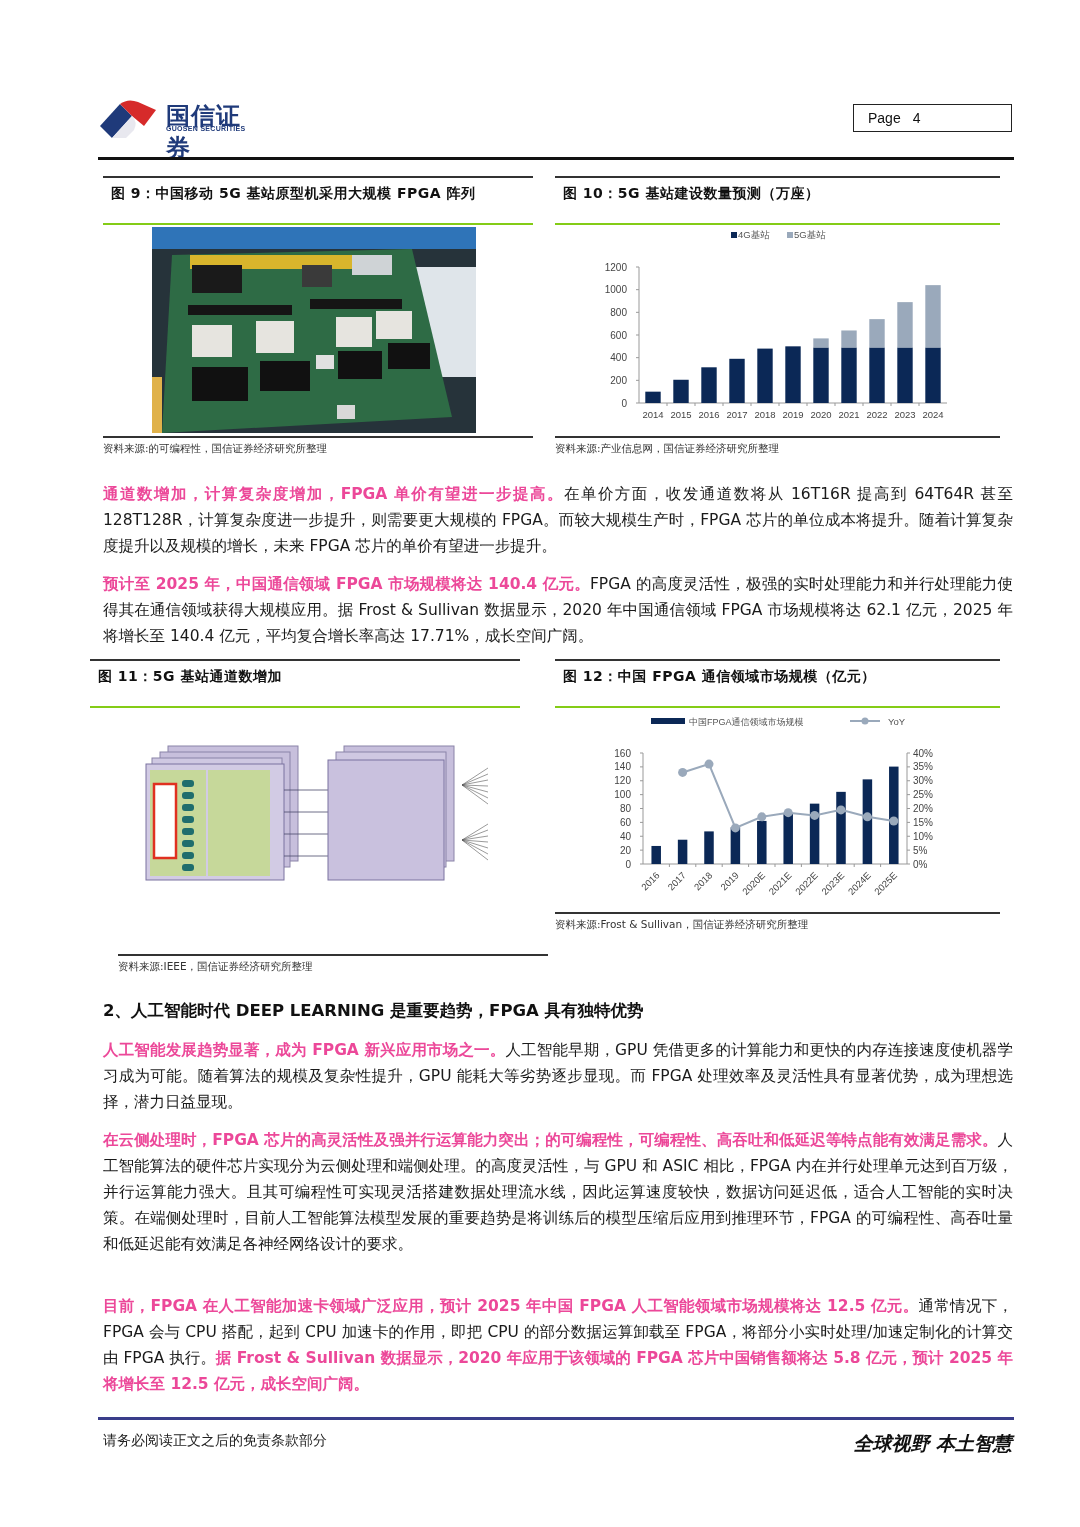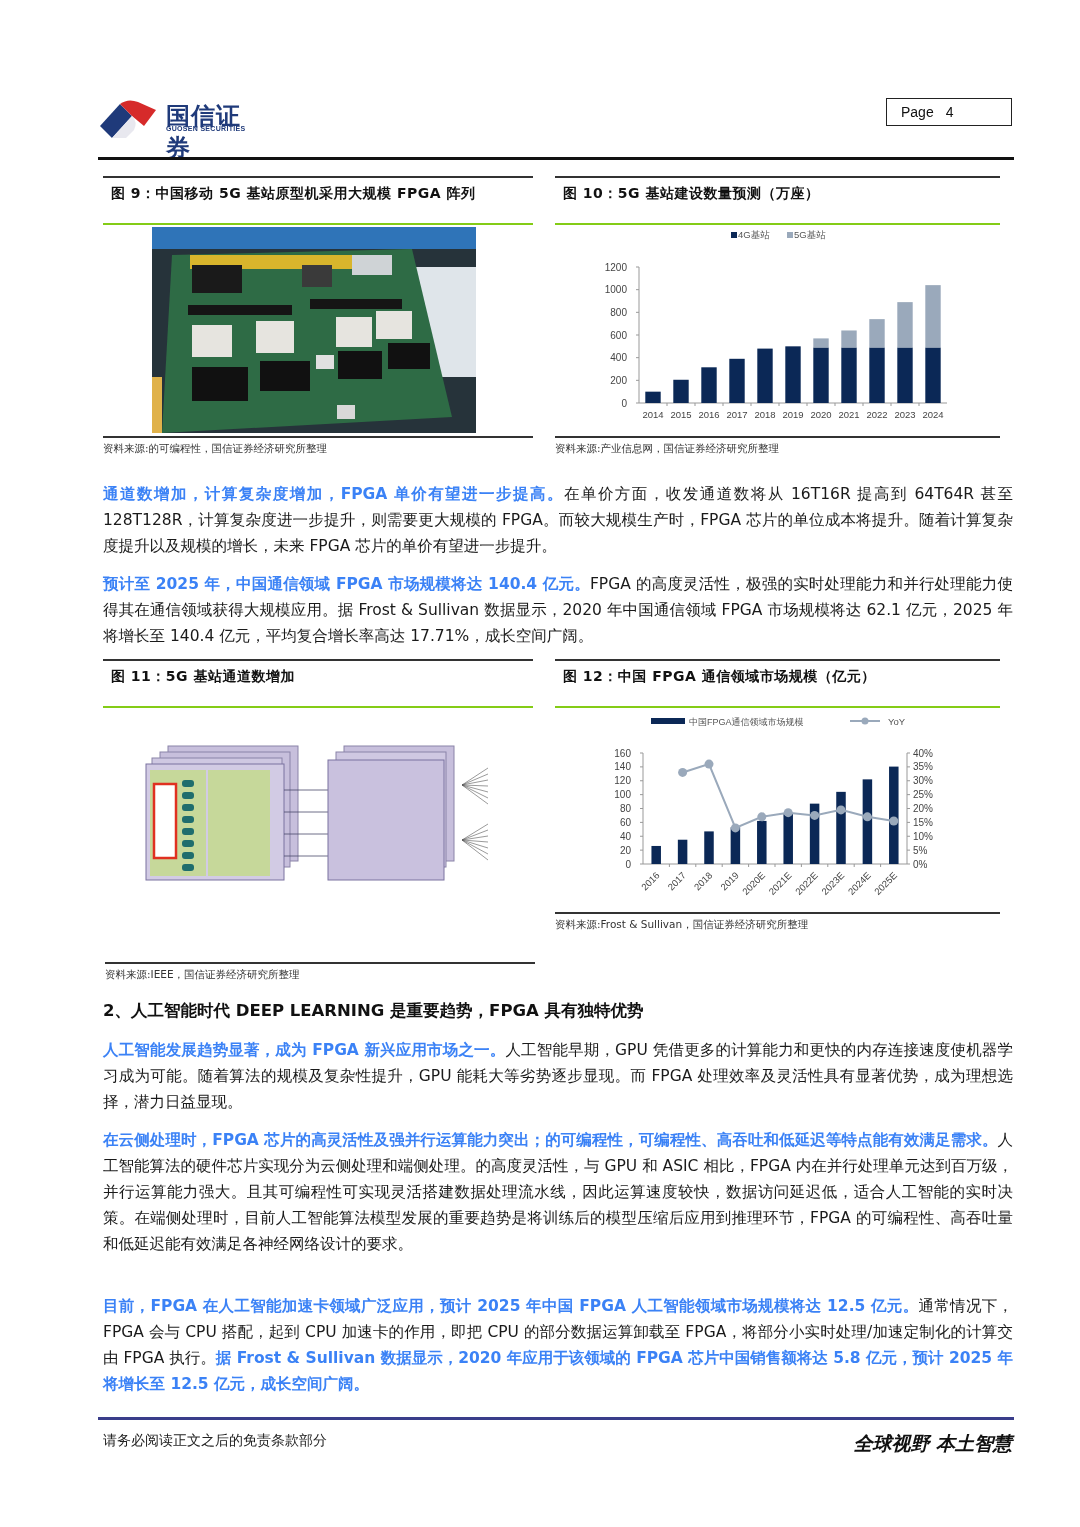--- a/index.html
+++ b/index.html
@@ -4,34 +4,34 @@
 <style>
   * { box-sizing: border-box; margin: 0; padding: 0; }
   html, body { width: 1080px; height: 1527px; background: #ffffff; }
   body { position: relative; font-family: "DejaVu Sans", "Liberation Sans", sans-serif; color: #111; overflow: hidden; }
 
   .header { position: absolute; left: 98px; top: 96px; width: 916px; height: 62px; }
   .logo { position: absolute; left: 0; top: 0; width: 160px; height: 46px; }
   .logo svg { position: absolute; left: 0; top: 0; }
   .logo-cn { position: absolute; left: 68px; top: 4px; font-size: 24px; font-weight: bold; color: #1f3a7a; letter-spacing: 1px; }
   .logo-en { position: absolute; left: 68px; top: 29px; font-size: 7px; font-weight: bold; color: #1f3a7a; letter-spacing: 0.3px; font-family: "Liberation Sans", sans-serif; }
-  .page-box { position: absolute; right: 2px; top: 2px; width: 126px; height: 28px; border: 1.5px solid #222; font-family: "Liberation Sans", sans-serif; font-size: 14px; padding: 5px 0 0 14px; }
+  .page-box { position: absolute; right: 2px; top: 8px; width: 159px; height: 28px; border: 1.5px solid #222; font-family: "Liberation Sans", sans-serif; font-size: 14px; padding: 5px 0 0 14px; }
   .page-box span { margin-right: 12px; }
   .header-rule { position: absolute; left: 98px; top: 157px; width: 916px; height: 3px; background: #111; }
 
   .fig-title { position: absolute; height: 49px; border-top: 2px solid #333; border-bottom: 2px solid #84cc16; font-size: 14px; font-weight: bold; padding: 7px 0 12px 8px; letter-spacing: 0.5px; white-space: nowrap; }
   .fig-source { position: absolute; font-size: 10.5px; color: #333; padding-top: 4px; border-top: 2px solid #333; }
 
   .photo { position: absolute; left: 152px; top: 227px; width: 324px; height: 206px; background: #1c2a25; overflow: hidden; }
 
   .chart { position: absolute; }
   .chart svg text { font-family: "Liberation Sans", sans-serif; }
 
   .para { position: absolute; left: 103px; width: 910px; font-size: 15.5px; line-height: 26px; text-align: justify; color: #1a1a1a; }
-  .para b { font-weight: bold; color: #3b82f6; }
+  .para b { font-weight: bold; color: #ec4899; }
   .section-title { position: absolute; left: 103px; top: 1000px; font-size: 16.5px; font-weight: bold; }
 
   .footer-rule { position: absolute; left: 98px; top: 1417px; width: 916px; height: 3px; background: #3a3d8a; }
   .footer-left { position: absolute; left: 103px; top: 1432px; font-size: 14px; color: #222; }
   .footer-right { position: absolute; right: 68px; top: 1431px; font-size: 19px; font-weight: bold; font-style: italic; color: #111; }
 
   .diagram { position: absolute; left: 138px; top: 740px; width: 350px; height: 155px; }
 </style>
 </head>
 <body>
@@ -144,21 +144,21 @@
 </div>
 <div class="fig-source" style="left:555px; top:436px; width:445px;">资料来源:产业信息网，国信证券经济研究所整理</div>
 
 <div class="para" style="top:481px;">
   <b>通道数增加，计算复杂度增加，FPGA 单价有望进一步提高。</b><span>在单价方面，收发通道数将从 16T16R 提高到 64T64R 甚至 128T128R，计算复杂度进一步提升，则需要更大规模的 FPGA。而较大规模生产时，FPGA 芯片的单位成本将提升。随着计算复杂度提升以及规模的增长，未来 FPGA 芯片的单价有望进一步提升。</span>
 </div>
 <div class="para" style="top:571px;">
   <b>预计至 2025 年，中国通信领域 FPGA 市场规模将达 140.4 亿元。</b><span>FPGA 的高度灵活性，极强的实时处理能力和并行处理能力使得其在通信领域获得大规模应用。据 Frost &amp; Sullivan 数据显示，2020 年中国通信领域 FPGA 市场规模将达 62.1 亿元，2025 年将增长至 140.4 亿元，平均复合增长率高达 17.71%，成长空间广阔。</span>
 </div>
 
-<div class="fig-title" style="left:103px; top:659px; width:430px;">图 11：5G 基站通道数增加</div>
+<div class="fig-title" style="left:90px; top:659px; width:430px;">图 11：5G 基站通道数增加</div>
 <div class="diagram">
   <svg width="350" height="155" viewBox="0 0 350 155">
     <rect x="30" y="6" width="130" height="115" fill="#c7bfdc" stroke="#8a83a8"></rect>
     <rect x="22" y="12" width="130" height="115" fill="#c7bfdc" stroke="#8a83a8"></rect>
     <rect x="14" y="18" width="130" height="115" fill="#cfc8e2" stroke="#8a83a8"></rect>
     <rect x="8" y="24" width="138" height="116" fill="#d2cbe4" stroke="#7a72a0"></rect>
     <rect x="12" y="30" width="56" height="106" fill="#c6d89a"></rect>
     <rect x="70" y="30" width="62" height="106" fill="#c6d89a"></rect>
     <rect x="16" y="44" width="22" height="74" fill="#ffffff" stroke="#e03020" stroke-width="2.5"></rect>
     <g fill="#1f6d6d">
@@ -191,21 +191,21 @@
       <path d="M324 100 L350 84"></path>
         <path d="M324 100 L350 90"></path>
         <path d="M324 100 L350 96"></path>
         <path d="M324 100 L350 102"></path>
         <path d="M324 100 L350 108"></path>
         <path d="M324 100 L350 114"></path>
         <path d="M324 100 L350 120"></path>
     </g>
   </svg>
 </div>
-<div class="fig-source" style="left:105px; top:954px; width:430px;margin-top:8px;">资料来源:IEEE，国信证券经济研究所整理</div>
+<div class="fig-source" style="left:118px; top:954px; width:430px;">资料来源:IEEE，国信证券经济研究所整理</div>
 
 <div class="fig-title" style="left:555px; top:659px; width:445px;">图 12：中国 FPGA 通信领域市场规模（亿元）</div>
 <div class="chart" style="left:555px; top:705px; width:445px; height:240px;">
   <svg id="chart12" width="445" height="240">
       <rect x="96" y="13" width="34" height="6" fill="#0b2856"></rect>
       <text x="134" y="19.5" font-size="9" fill="#555">中国FPGA通信领域市场规模</text>
       <line x1="295" y1="16" x2="325" y2="16" stroke="#9aa9bb" stroke-width="2"></line>
       <circle cx="310" cy="16" r="3.5" fill="#9aa9bb"></circle>
       <text x="333" y="20" font-size="9.5" fill="#555">YoY</text>
       <line x1="88" y1="48" x2="88" y2="159" stroke="#999"></line>

